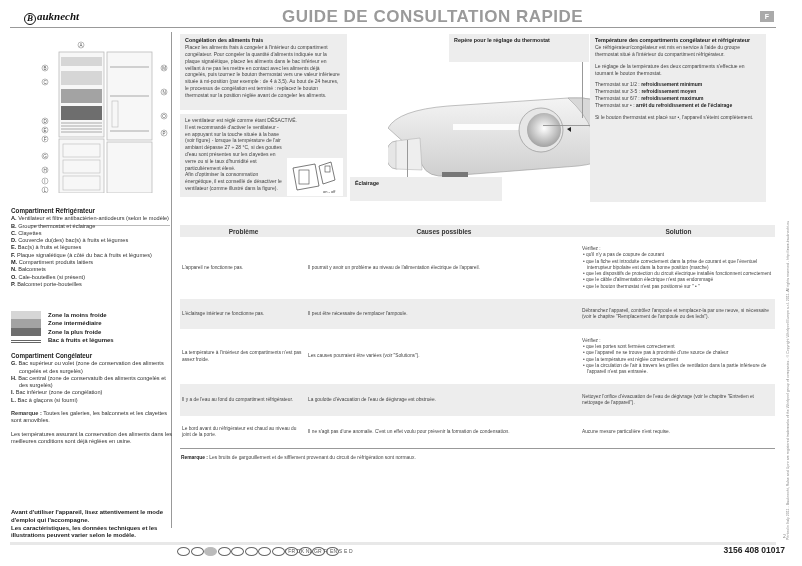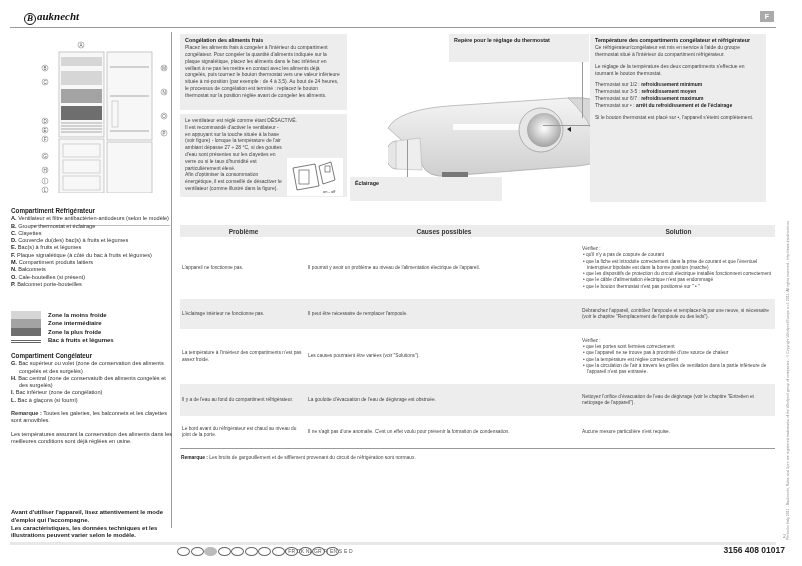--- a/index.html
+++ b/index.html
@@ -60,20 +60,21 @@
   .copyright { position: absolute; left: 786px; top: 540px; width: 390px; transform: rotate(-90deg); transform-origin: 0 0; font-size: 3.6px; color: #888; white-space: nowrap; }
   .page-num { position: absolute; left: 783px; top: 533px; font-size: 5px; color: #888; }
 </style>
 </head>
 <body>
 
 <div class="header">
   <div class="brand">
     <span class="b-circle">B</span><span>auknecht</span>
   </div>
+  <div class="title">GUIDE DE CONSULTATION RAPIDE</div>
   <div class="lang-badge">F</div>
 </div>
 
 <div class="left-col">
   <svg class="fridge-diagram" viewBox="0 0 145 155" width="145" height="155">
     <g fill="none" stroke="#bbb" stroke-width="0.8">
       <rect x="31" y="14" width="45" height="85" fill="#f7f7f7"></rect>
       <rect x="79" y="14" width="45" height="88" fill="#f7f7f7"></rect>
       <rect x="31" y="101" width="45" height="54" fill="#f7f7f7"></rect>
       <rect x="79" y="104" width="45" height="51" fill="#f7f7f7"></rect>

